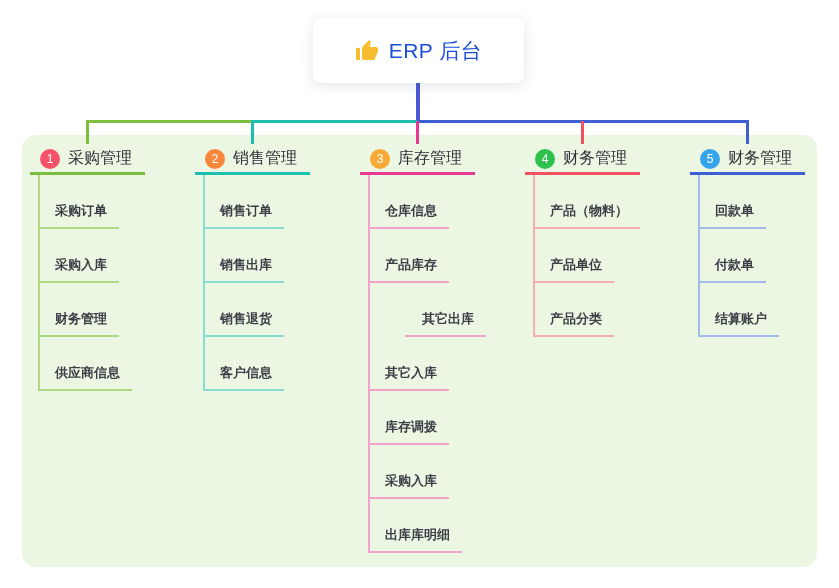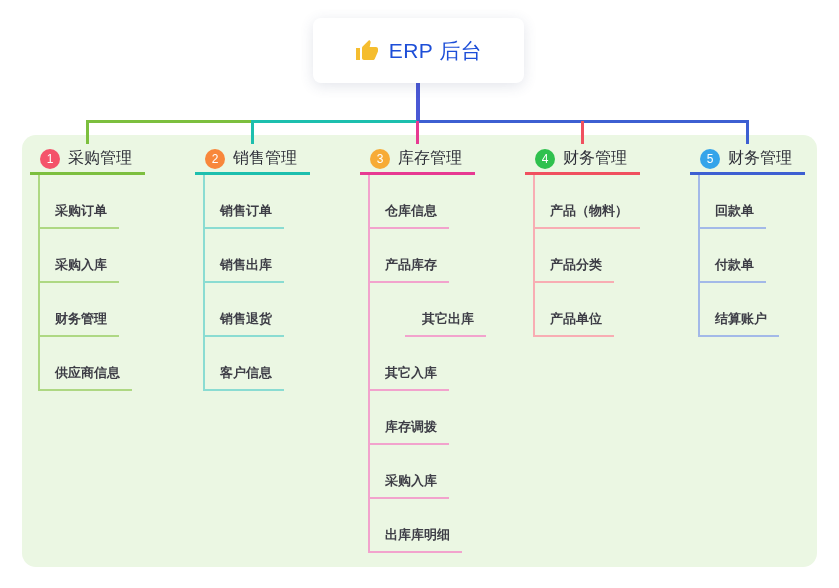--- a/index.html
+++ b/index.html
@@ -139,24 +139,24 @@
         <div class="branch-title" style="border-bottom-color: rgb(240, 80, 95);">
           <span class="badge" style="background: rgb(47, 193, 78);">4</span>
           <span class="t">财务管理</span>
         </div>
         <div class="children">
           <div class="spine" style="background: rgb(248, 173, 179); height: 162px;"></div>
           <div class="child-row">
             <div class="child-label" style="border-bottom-color: rgb(248, 173, 179);">产品（物料）</div>
           </div>
           <div class="child-row">
-            <div class="child-label" style="border-bottom-color: rgb(248, 173, 179);">产品分类</div>
+            <div class="child-label" style="border-bottom-color: rgb(248, 173, 179);">产品单位</div>
           </div>
           <div class="child-row">
-            <div class="child-label" style="border-bottom-color: rgb(248, 173, 179);">产品单位</div>
+            <div class="child-label" style="border-bottom-color: rgb(248, 173, 179);">产品分类</div>
           </div>
         </div>
       </div>
       <div class="branch" style="left: 690px;">
         <div class="branch-title" style="border-bottom-color: rgb(61, 95, 210);">
           <span class="badge" style="background: rgb(53, 164, 234);">5</span>
           <span class="t">财务管理</span>
         </div>
         <div class="children">
           <div class="spine" style="background: rgb(163, 185, 232); height: 162px;"></div>

